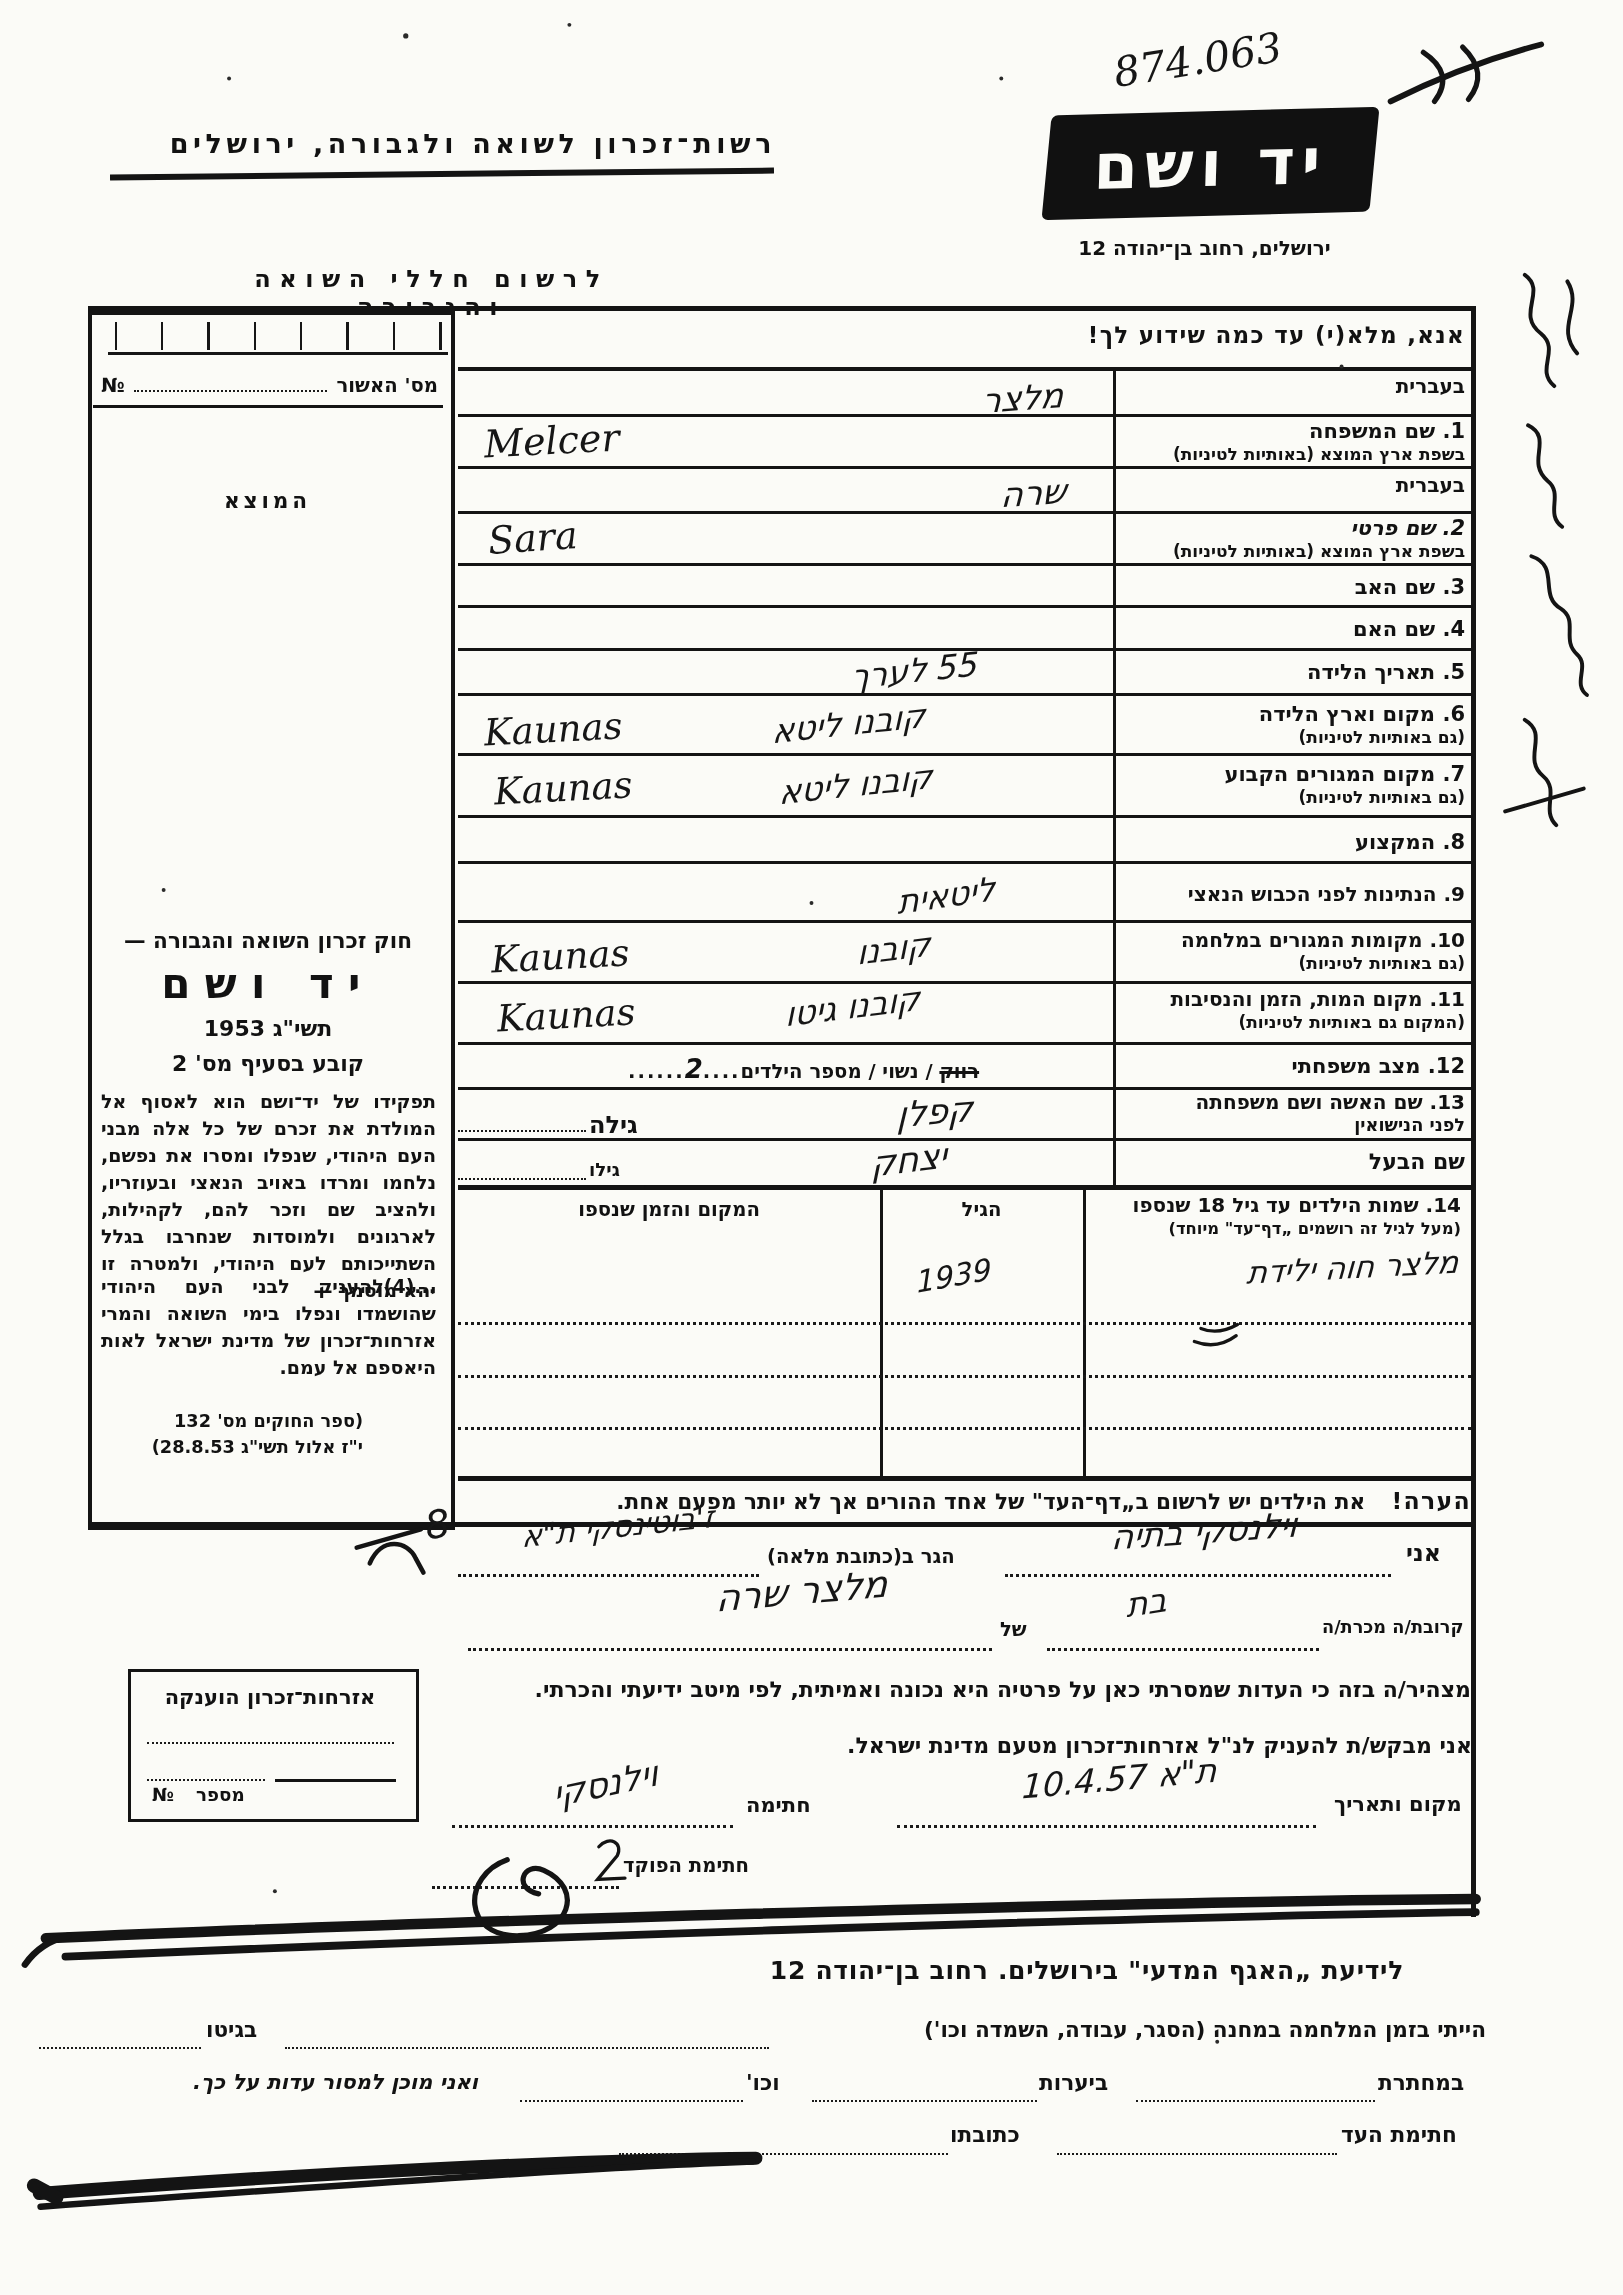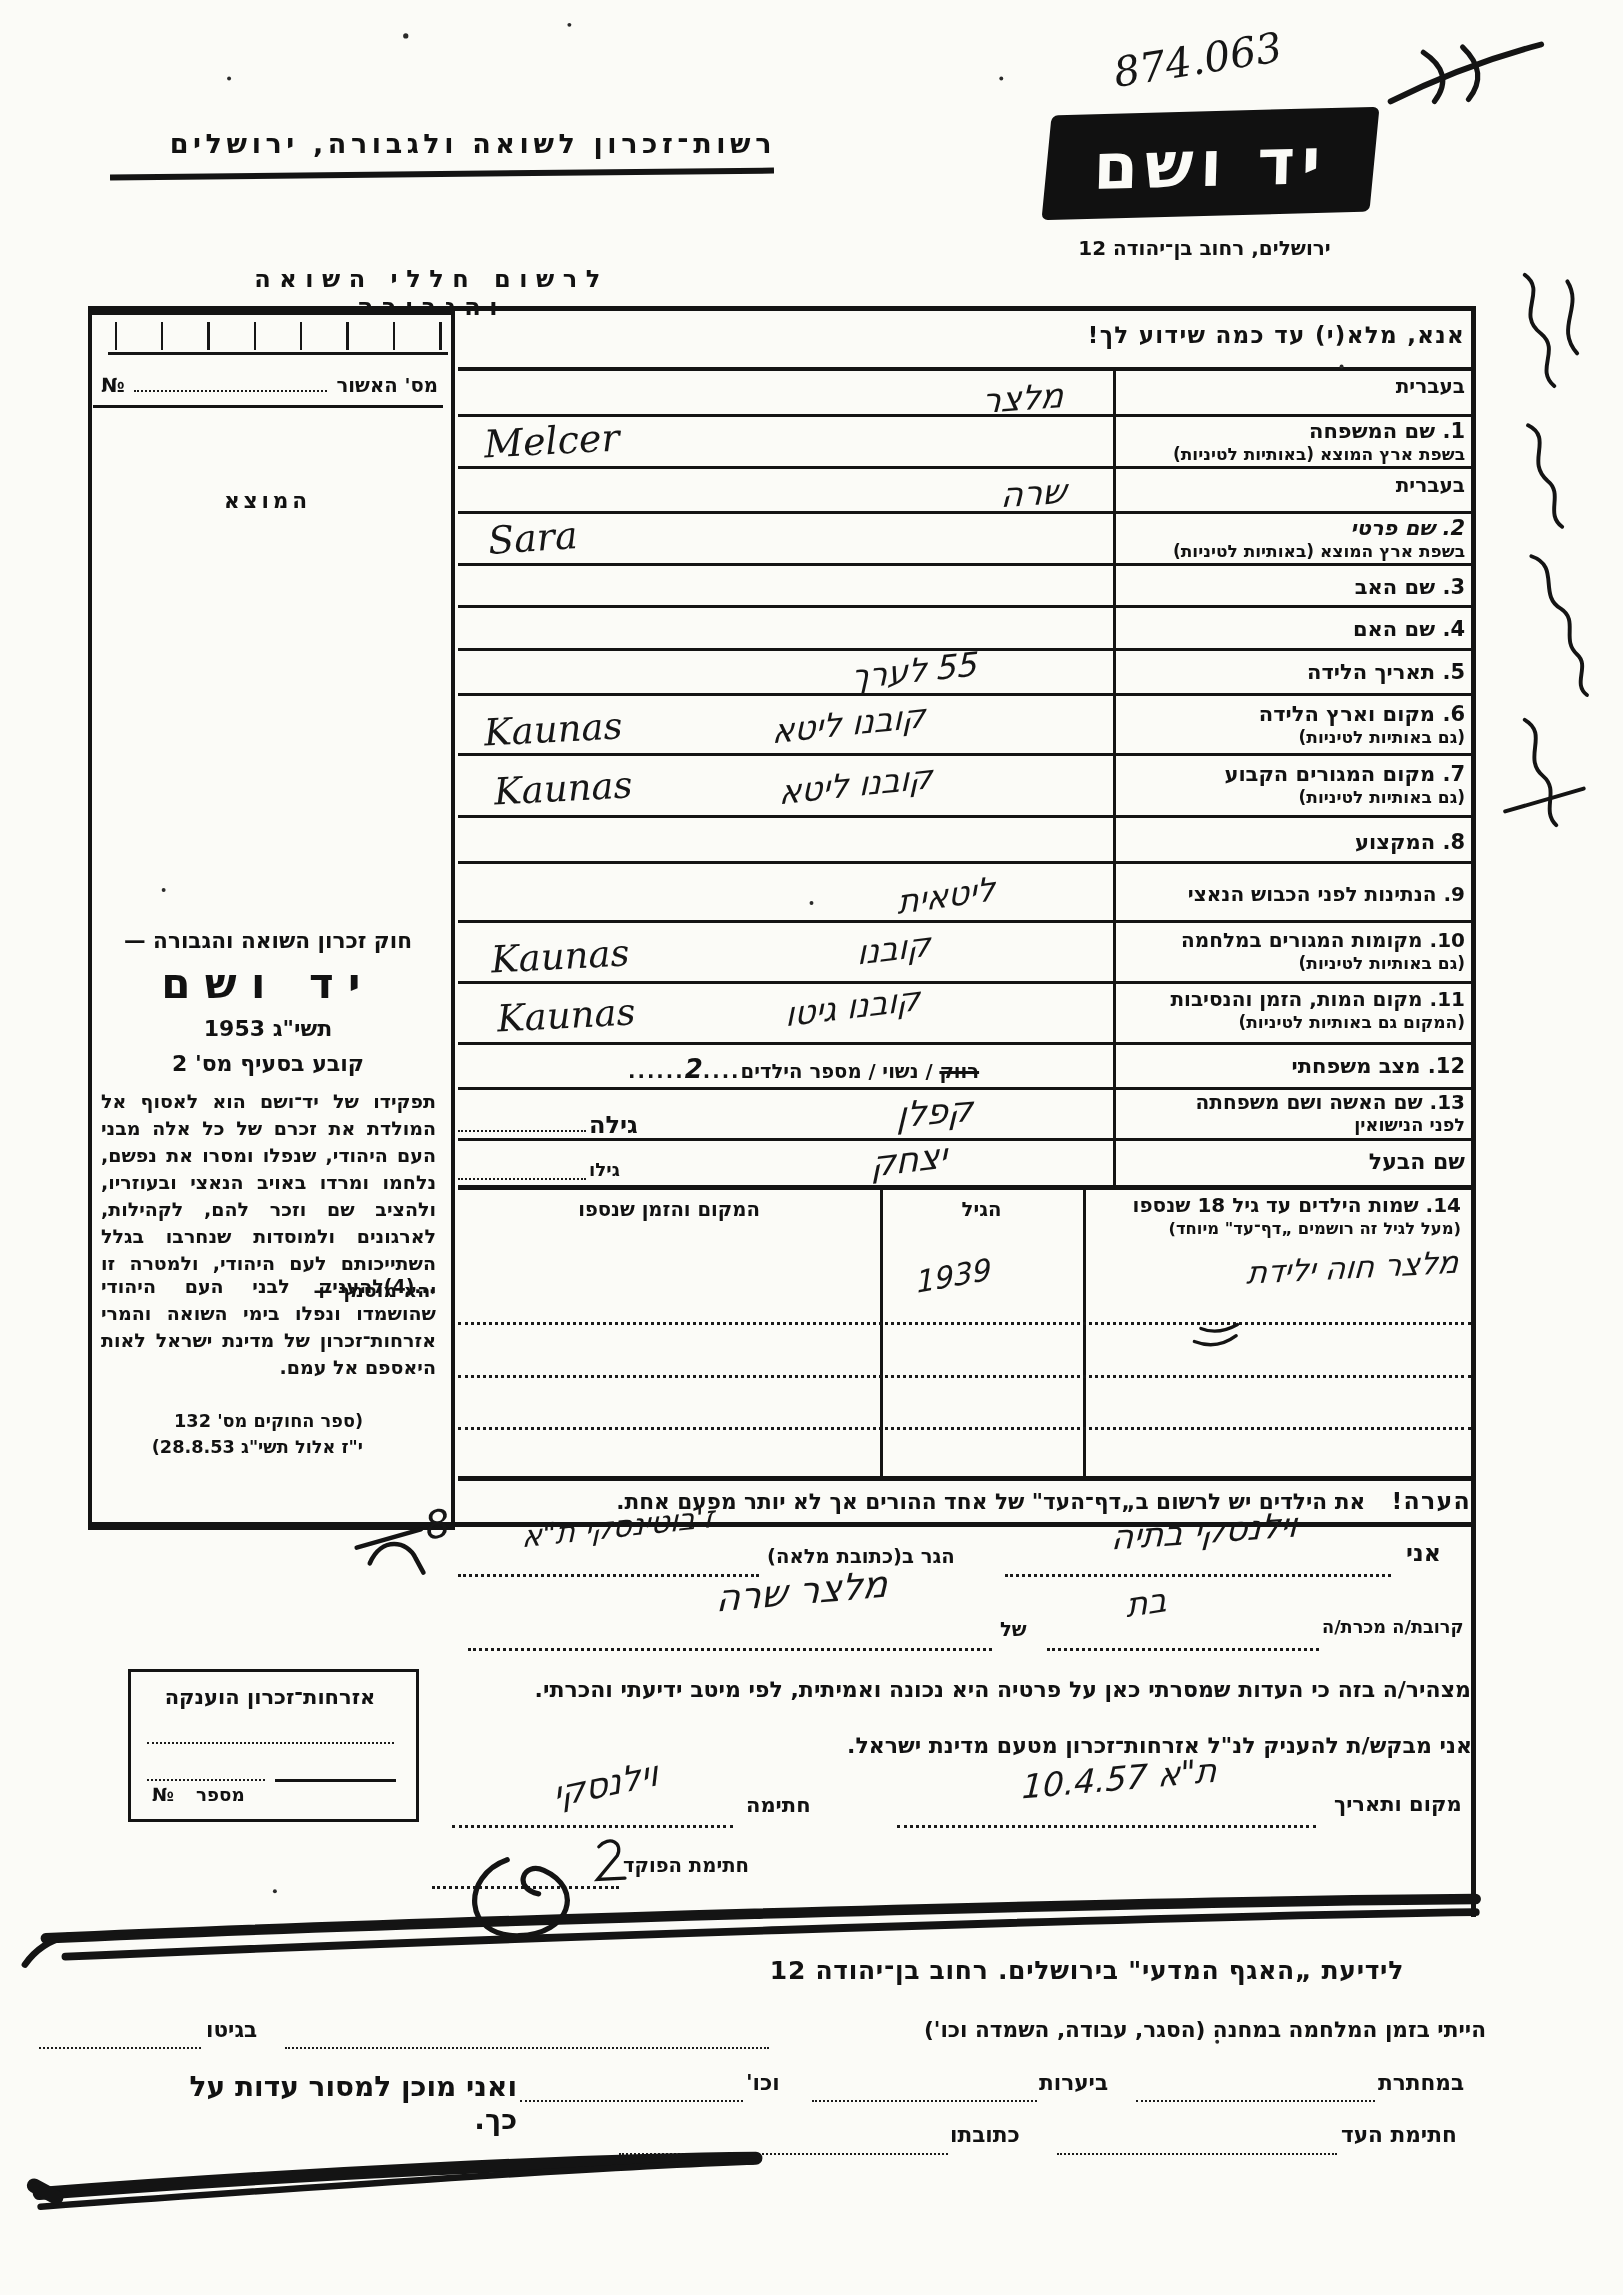--- a/index.html
+++ b/index.html
@@ -253,21 +253,21 @@
   <div class="dash4" style="left:285px;top:2047px;width:484px;"></div>
   <div class="abs rtl b" style="left:206px;top:2017px;font-size:21.6px;">בגיטו</div>
   <div class="dash4" style="left:39px;top:2047px;width:162px;"></div>
 
   <div class="abs rtl b" style="left:1378px;top:2070px;font-size:21.6px;">במחתרת</div>
   <div class="dash4" style="left:1136px;top:2100px;width:239px;"></div>
   <div class="abs rtl b" style="left:1039px;top:2070px;font-size:21.6px;">ביערות</div>
   <div class="dash4" style="left:812px;top:2100px;width:225px;"></div>
   <div class="abs rtl b" style="left:746px;top:2070px;font-size:21.6px;">וכו'</div>
   <div class="dash4" style="left:520px;top:2100px;width:223px;"></div>
-  <div class="abs rtl b" style="left:154px;top:2070px;width:363px;text-align:right;font-size:28px;">ואני מוכן למסור עדות על כך.</div>
+  <div class="abs rtl b" style="left:154px;top:2070px;width:363px;text-align:center;font-size:21px;font-style:italic;">ואני מוכן למסור עדות על כך.</div>
 
   <div class="abs rtl b" style="left:1341px;top:2122px;font-size:21.6px;">חתימת העד</div>
   <div class="dash4" style="left:1057px;top:2153px;width:280px;"></div>
   <div class="abs rtl b" style="left:950px;top:2122px;font-size:21.6px;">כתובתו</div>
   <div class="dash4" style="left:619px;top:2153px;width:329px;"></div>
 
   <svg class="ink" width="1623" height="2295" viewBox="0 0 2480 3507">
     <g fill="none" stroke="#141414" stroke-linecap="round">
 
       <path d="M2175,80 C2205,100 2215,125 2192,155" stroke-width="8"></path>

